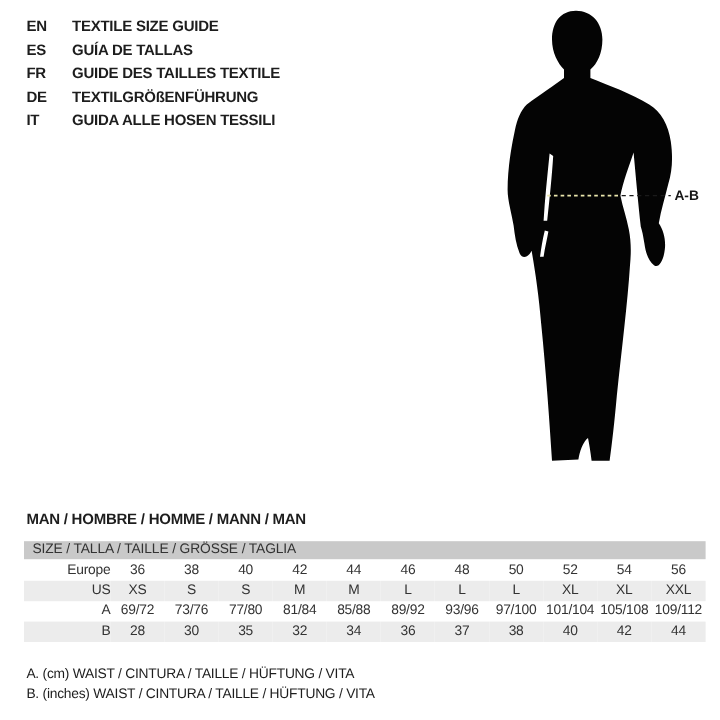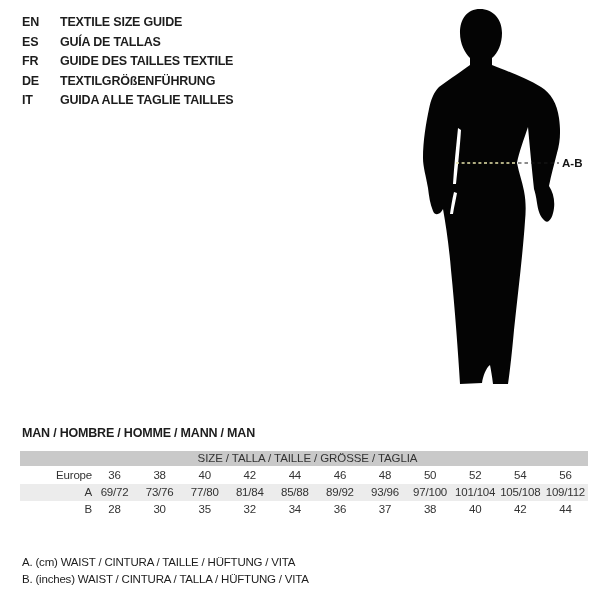--- a/index.html
+++ b/index.html
@@ -26,21 +26,21 @@
   .figure-wrap svg{display:block; width:190px; height:400px;}
   .silhouette{fill:var(--silhouette,#040404);}
   .gap-sliver{fill:#ffffff;}
   .dash-light{stroke:var(--dash-light,#e9e5ac); stroke-width:1.3; stroke-dasharray:3 2.6; fill:none;}
   .dash-dark{stroke:var(--dash-dark,#1a1a1a); stroke-width:1.2; stroke-dasharray:3.5 3; fill:none;}
   .ab-label{font-family:"Liberation Sans",sans-serif; font-weight:bold; font-size:11.5px; fill:#161616;}
   
   .size-header{
     position:absolute; left:20px; top:451px; width:561px; height:15px;
     background:var(--header-bar,#c9c9c9); color:#333; font-size:11.5px; line-height:15px;
-    padding-left:7px; letter-spacing:-0.1px; white-space:nowrap;text-align:center;
+    padding-left:7px; letter-spacing:-0.1px; white-space:nowrap;
   }
   .size-table{
     position:absolute; left:20px; top:467px; width:568px;
     border-collapse:collapse; table-layout:fixed;
   }
   .size-table td{
     height:17px; padding:0; font-size:11.5px; line-height:17px; color:#333;
     text-align:center; white-space:nowrap; letter-spacing:-0.2px;
   }
   .size-table td.rowlabel{width:70px; text-align:right; padding-left:2px;}
@@ -52,21 +52,21 @@
 </head>
 <body>
 
 <div class="page">
 
   <div class="langs">
       <div class="lang-row"><span class="lang-code">EN</span><span class="lang-label">TEXTILE SIZE GUIDE</span></div>
       <div class="lang-row"><span class="lang-code">ES</span><span class="lang-label">GUÍA DE TALLAS</span></div>
       <div class="lang-row"><span class="lang-code">FR</span><span class="lang-label">GUIDE DES TAILLES TEXTILE</span></div>
       <div class="lang-row"><span class="lang-code">DE</span><span class="lang-label">TEXTILGRÖßENFÜHRUNG</span></div>
-      <div class="lang-row"><span class="lang-code">IT</span><span class="lang-label">GUIDA ALLE TAGLIE TAILLES</span></div>
+      <div class="lang-row"><span class="lang-code">IT</span><span class="lang-label">GUIDA ALLE HOSEN TESSILI</span></div>
     </div>
 
 
   <div class="figure-wrap">
     <svg viewBox="0 0 190 400" xmlns="http://www.w3.org/2000/svg">
       <path class="silhouette" d="
         M 70 9
         C 83 9, 92 19, 92 33
         C 92 44, 88 53, 82 58
         L 82 65
@@ -121,20 +121,34 @@
           <td>42</td>
           <td>44</td>
           <td>46</td>
           <td>48</td>
           <td>50</td>
           <td>52</td>
           <td>54</td>
           <td>56</td>
         </tr>
         <tr>
+          <td class="rowlabel">US</td>
+          <td>XS</td>
+          <td>S</td>
+          <td>S</td>
+          <td>M</td>
+          <td>M</td>
+          <td>L</td>
+          <td>L</td>
+          <td>L</td>
+          <td>XL</td>
+          <td>XL</td>
+          <td>XXL</td>
+        </tr>
+        <tr>
           <td class="rowlabel">A</td>
           <td>69/72</td>
           <td>73/76</td>
           <td>77/80</td>
           <td>81/84</td>
           <td>85/88</td>
           <td>89/92</td>
           <td>93/96</td>
           <td>97/100</td>
           <td>101/104</td>
@@ -153,16 +167,16 @@
           <td>38</td>
           <td>40</td>
           <td>42</td>
           <td>44</td>
         </tr>
       </tbody>
   </table>
 
   <div class="notes">
       <div class="note-line">A. (cm) WAIST / CINTURA / TAILLE / HÜFTUNG / VITA</div>
-      <div class="note-line">B. (inches) WAIST / CINTURA / TALLA / HÜFTUNG / VITA</div>
+      <div class="note-line">B. (inches) WAIST / CINTURA / TAILLE / HÜFTUNG / VITA</div>
     </div>
 
 </div>
 
 </body></html>

